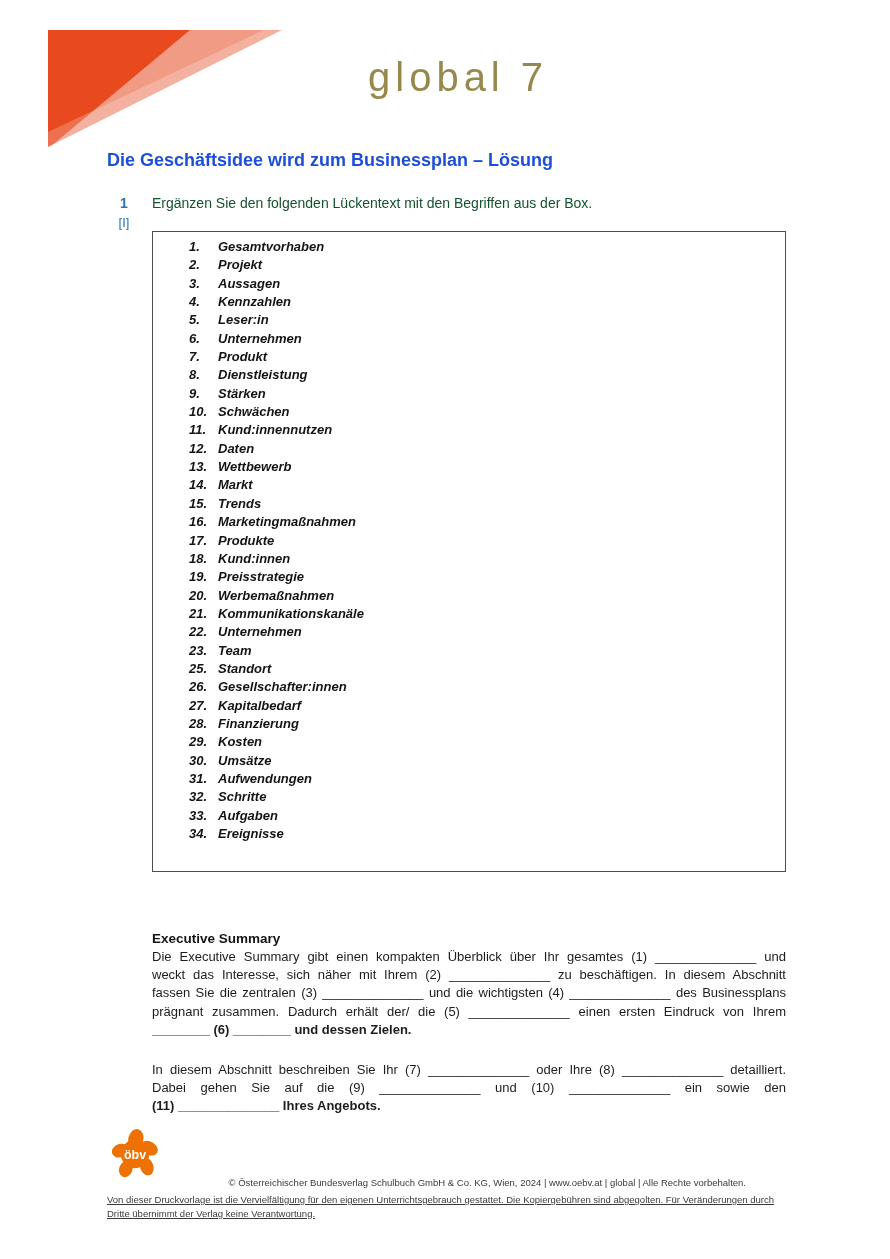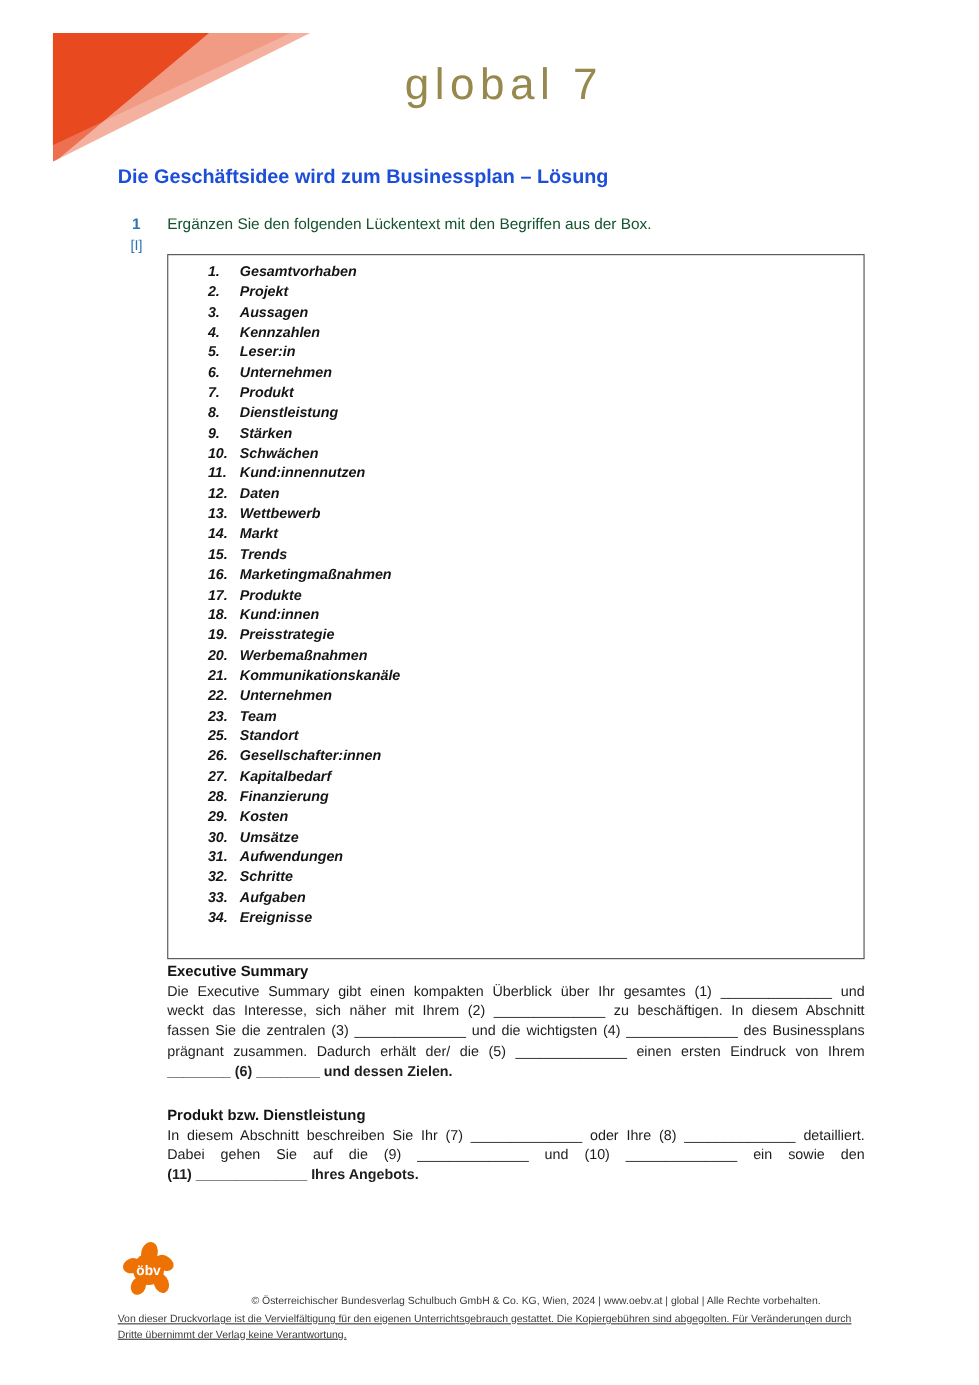--- a/index.html
+++ b/index.html
@@ -46,21 +46,21 @@
   }
   .word-row {
     display: flex;
     font-size: 13px; font-weight: bold; font-style: italic;
     line-height: 18.35px; color: #141414;
   }
   .word-num { width: 29px; flex: 0 0 29px; }
   .word-text { flex: 1; }
 
   
-  .sections { position: absolute; left: 152px; top: 874px; width: 634px; }
+  .sections { position: absolute; left: 152px; top: 930px; width: 634px; }
   .section + .section { margin-top: 22px; }
   .section-title { font-size: 13.5px; font-weight: bold; line-height: 18px; color: #141414; }
   .line {
     font-size: 13px; line-height: 18.2px; color: #1d1d1d;
     text-align: justify; text-align-last: justify; text-justify: inter-word;
   }
   .line.last { text-align: left; text-align-last: left; font-weight: bold; }
 
   
   .footer-logo { position: absolute; left: 110px; top: 1128px; width: 50px; height: 52px; }
@@ -232,21 +232,20 @@
 <div class="sections">
     <div class="section">
       <div class="section-title">Executive Summary</div>
       <div class="line">Die Executive Summary gibt einen kompakten Überblick über Ihr gesamtes (1) ______________ und</div>
       <div class="line">weckt das Interesse, sich näher mit Ihrem (2) ______________ zu beschäftigen. In diesem Abschnitt</div>
       <div class="line">fassen Sie die zentralen (3) ______________ und die wichtigsten (4) ______________ des Businessplans</div>
       <div class="line">prägnant zusammen. Dadurch erhält der/ die (5) ______________ einen ersten Eindruck von Ihrem</div>
       <div class="line last">________ (6) ________ und dessen Zielen.</div>
     </div>
     <div class="section">
-      <div class="section-title">Produkt bzw. Dienstleistung</div>
       <div class="line">In diesem Abschnitt beschreiben Sie Ihr (7) ______________ oder Ihre (8) ______________ detailliert.</div>
       <div class="line">Dabei gehen Sie auf die (9) ______________ und (10) ______________ ein sowie den</div>
       <div class="line last">(11) ______________ Ihres Angebots.</div>
     </div>
   </div>
 
 <svg class="footer-logo" viewBox="0 0 60 60" aria-hidden="true">
   <g fill="#EE7203">
     <circle cx="30" cy="30" r="17"></circle>
     <ellipse cx="31" cy="12" rx="9" ry="12" transform="rotate(14 31 12)"></ellipse>

